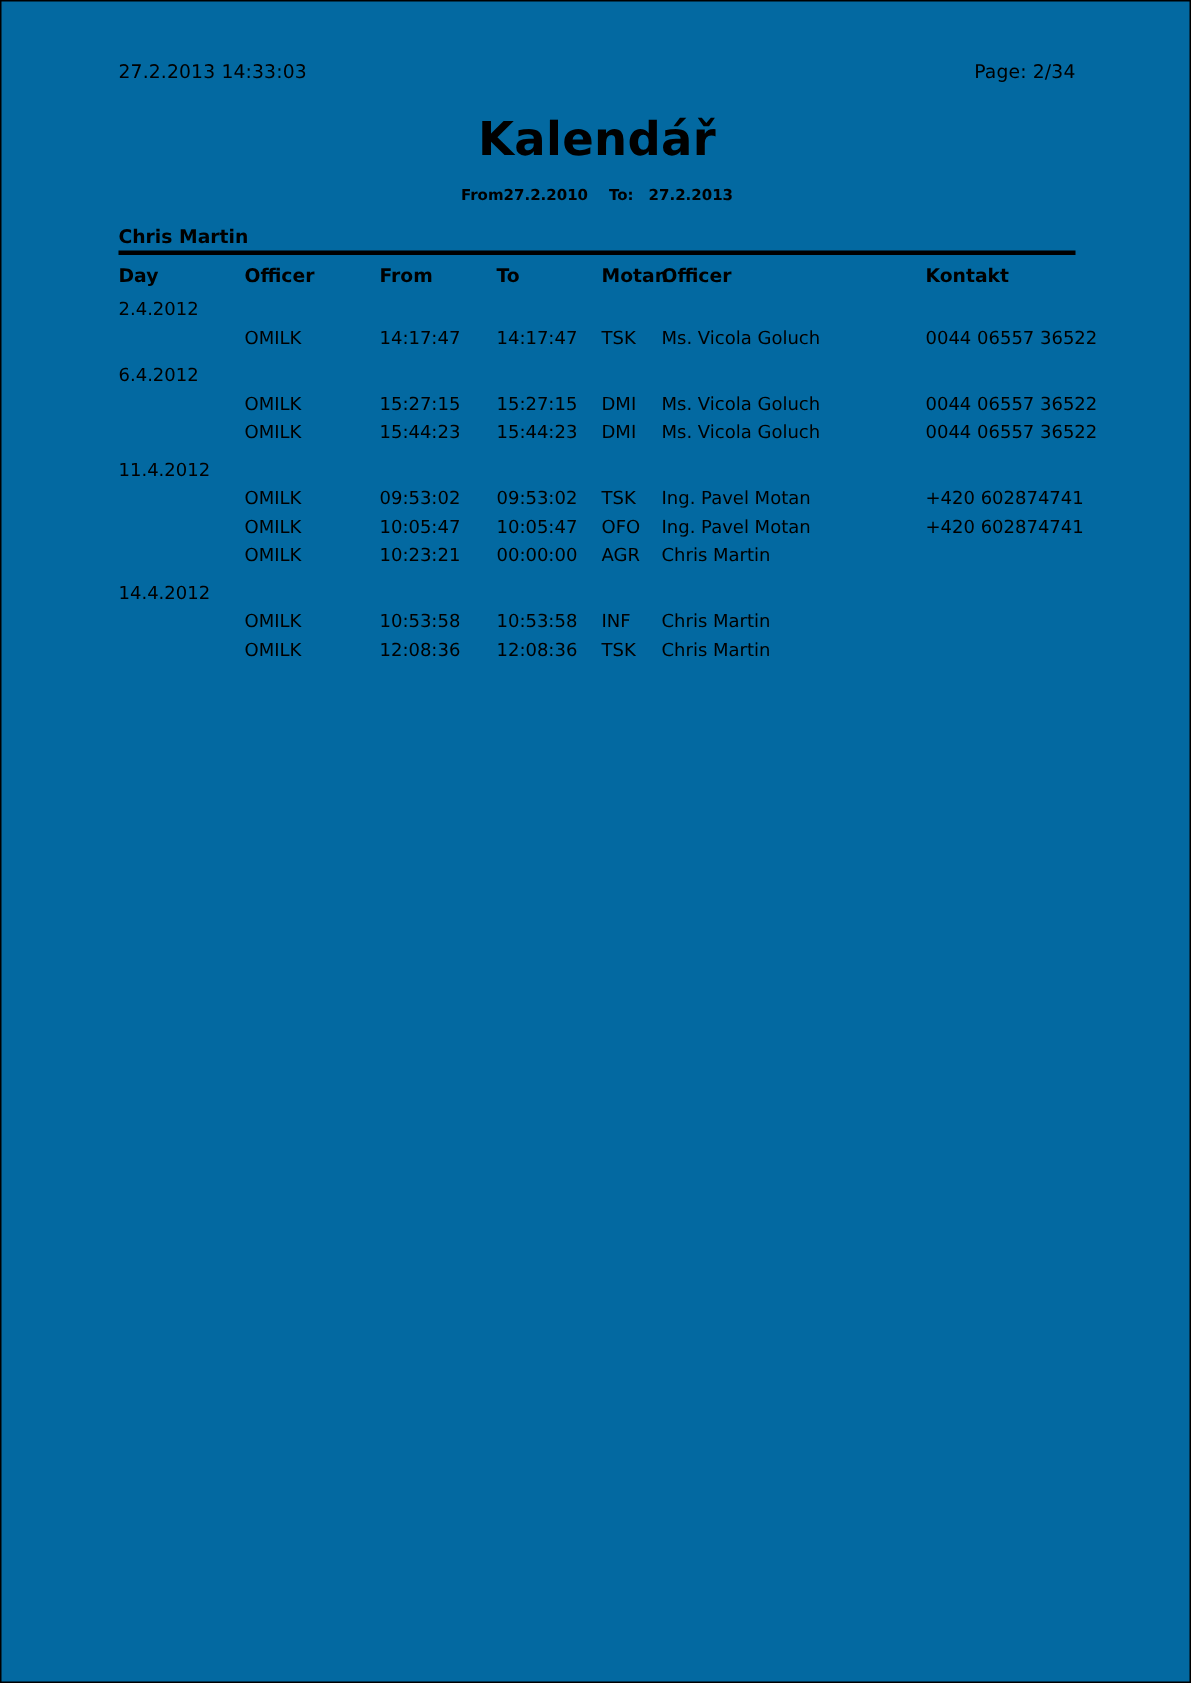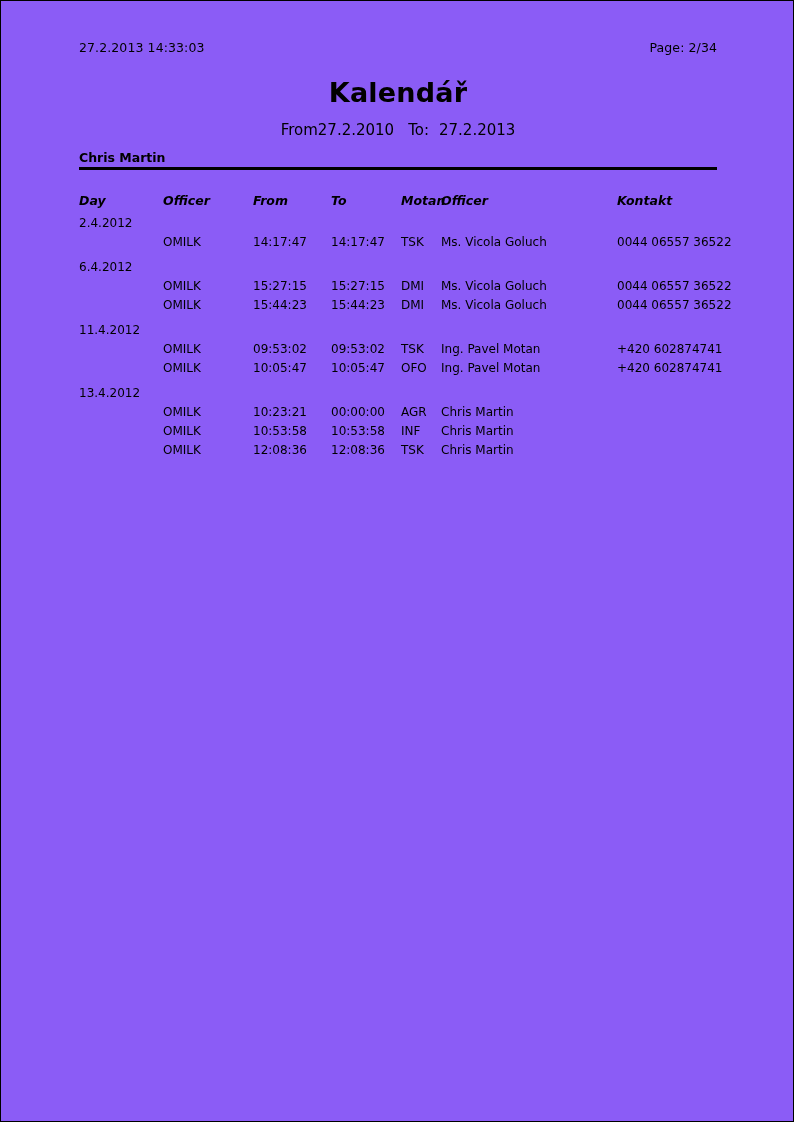--- a/index.html
+++ b/index.html
@@ -10,21 +10,21 @@
   body {
     font-family: "DejaVu Sans", sans-serif;
     color: #000000;
   }
   .page {
     position: relative;
     width: 794px;
     height: 1122px;
     box-sizing: border-box;
     border: 1px solid #000000;
-    background: #8b5cf6;
+    background: #0369a1;
     overflow: hidden;
   }
   .content {
     position: absolute;
     left: 78px;
     top: 40px;
     width: 638px;
   }
   .topbar {
     display: flex;
@@ -34,30 +34,30 @@
     line-height: 14px;
   }
   .topbar .left {
     letter-spacing: 0.1px;
   }
   .topbar .right {
     letter-spacing: 0.1px;
   }
   .doc-title {
     text-align: center;
-    font-size: 27px;
+    font-size: 31px;
     font-weight: bold;
     margin-top: 20px;
     line-height: 36px;
     letter-spacing: 0.2px;
   }
   .range-line {
     text-align: center;
-    font-size: 15px;
-    font-weight: normal;
+    font-size: 10px;
+    font-weight: bold;
     margin-top: 12px;
     line-height: 15px;
   }
   .range-line .sp {
     display: inline-block;
     width: 14px;
   }
   .range-line .sp2 {
     display: inline-block;
     width: 10px;
@@ -75,23 +75,22 @@
   table.sched {
     border-collapse: collapse;
     width: 100%;
     font-size: 12px;
     table-layout: fixed;
   }
   table.sched th {
     text-align: left;
     font-weight: bold;
     font-size: 12.5px;
-    padding: 23px 0 4px 0;
+    padding: 6px 0 4px 0;
     vertical-align: bottom;
-    font-style: italic;
   }
   table.sched td {
     padding: 1px 0;
     vertical-align: top;
     line-height: 17px;
     font-size: 12px;
   }
   .col-day    { width: 84px; }
   .col-partner{ width: 90px; }
   .col-from   { width: 78px; }
@@ -210,34 +209,34 @@
         <tr>
           <td></td>
           <td>OMILK</td>
           <td class="nowrap">10:05:47</td>
           <td class="nowrap">10:05:47</td>
           <td>OFO</td>
           <td>Ing. Pavel Motan</td>
           <td class="nowrap">+420 602874741</td>
         </tr>
 
-        <tr class="dayrow">
-          <td class="day">13.4.2012</td>
-          <td colspan="6"></td>
-        </tr>
         <tr>
           <td></td>
           <td>OMILK</td>
           <td class="nowrap">10:23:21</td>
           <td class="nowrap">00:00:00</td>
           <td>AGR</td>
           <td>Chris Martin</td>
           <td class="nowrap"></td>
         </tr>
 
+        <tr class="dayrow">
+          <td class="day">14.4.2012</td>
+          <td colspan="6"></td>
+        </tr>
         <tr>
           <td></td>
           <td>OMILK</td>
           <td class="nowrap">10:53:58</td>
           <td class="nowrap">10:53:58</td>
           <td>INF</td>
           <td>Chris Martin</td>
           <td class="nowrap"></td>
         </tr>
         <tr>

